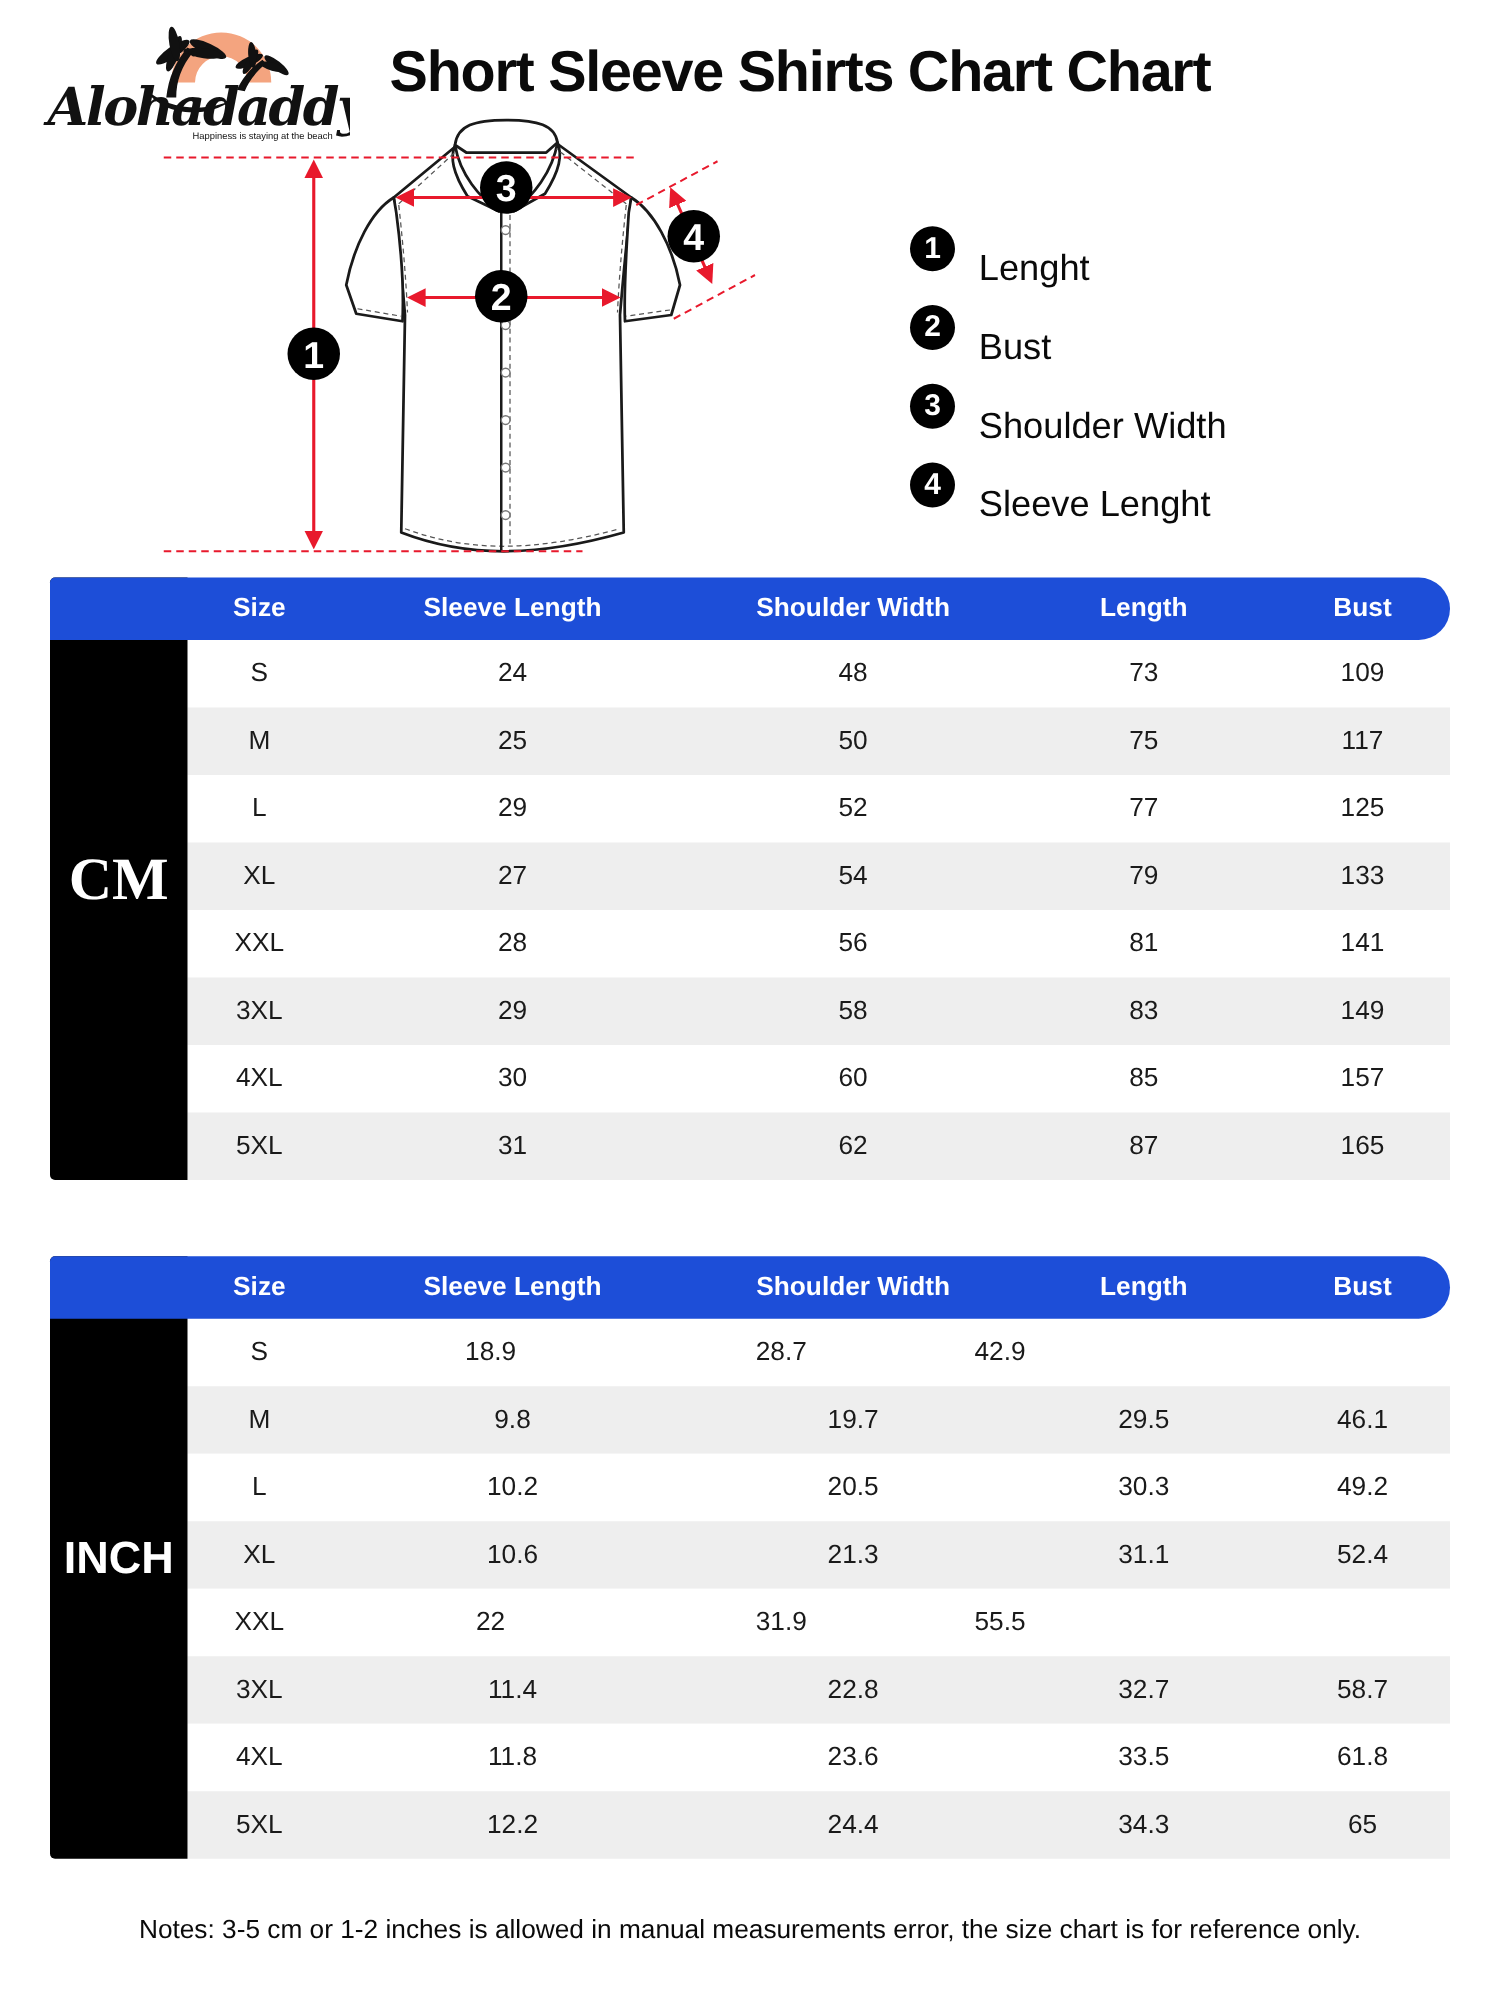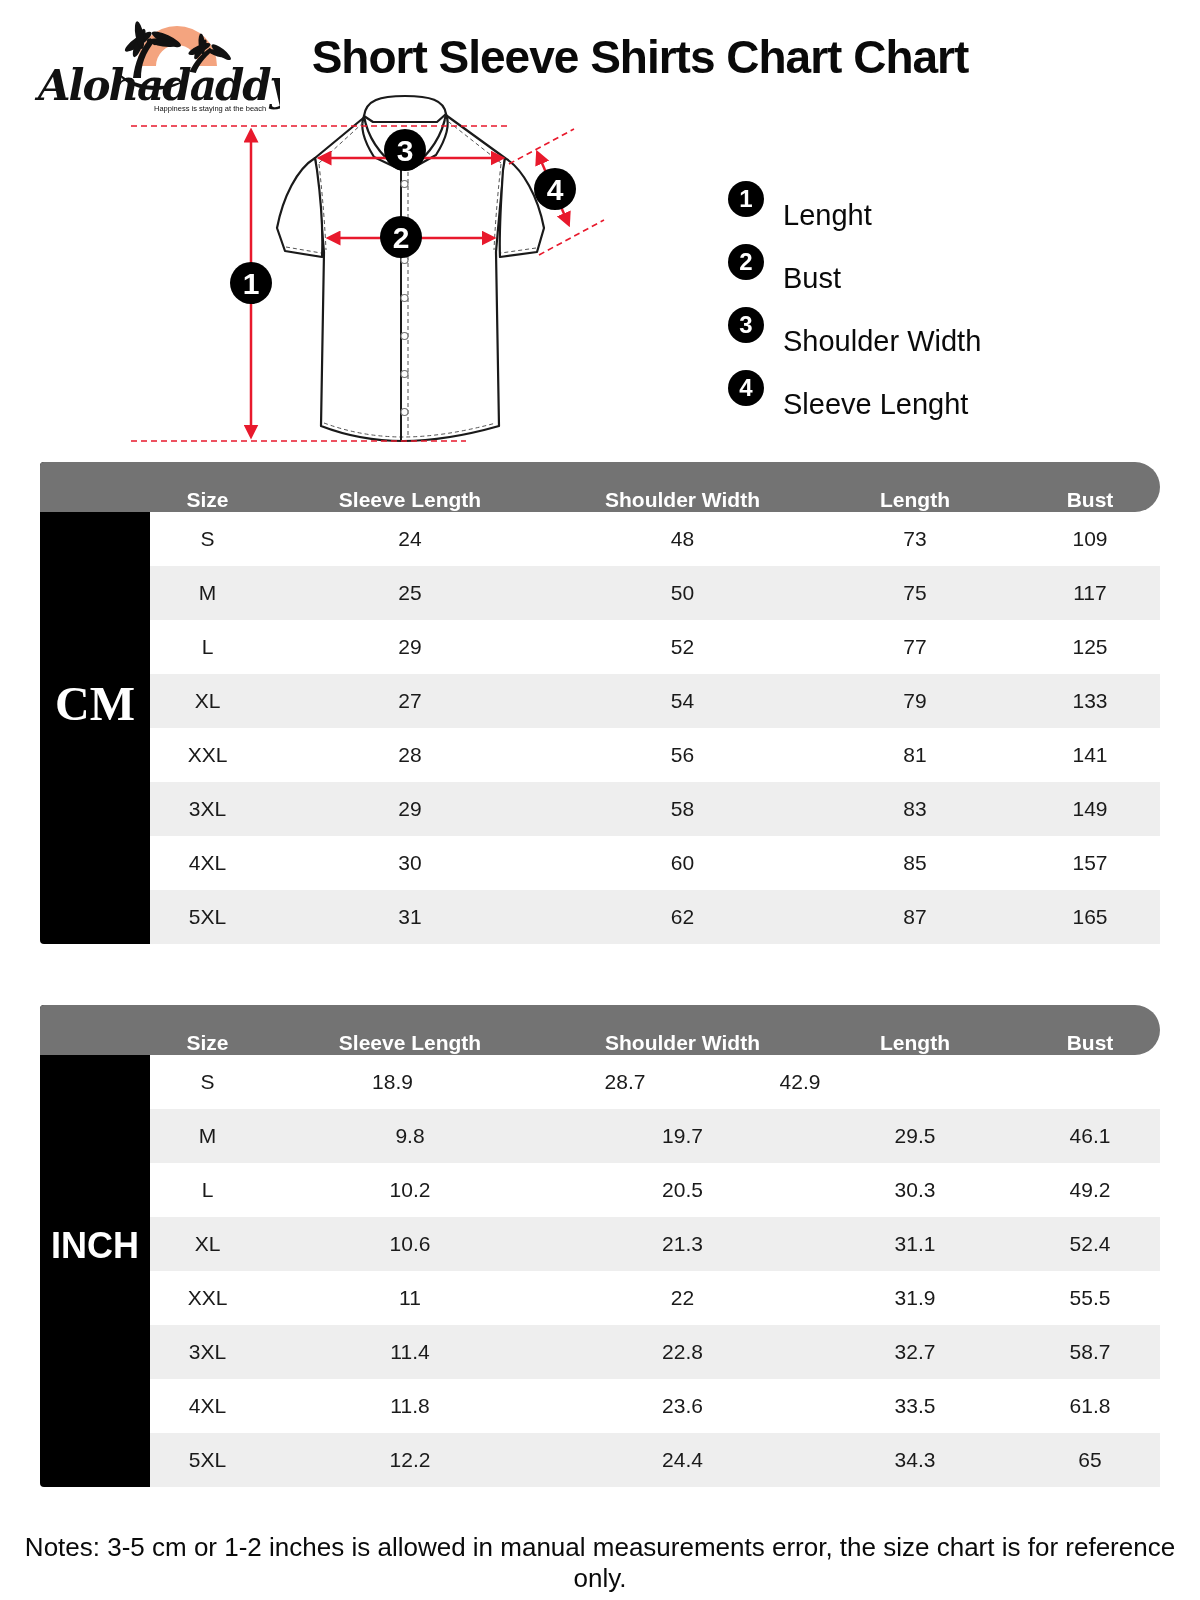--- a/index.html
+++ b/index.html
@@ -25,31 +25,31 @@
 
   
   .size-table{position:absolute;left:40px;width:1120px;height:482px;}
   #table-cm{top:462px;}
   #table-inch{top:1005px;}
   .sidebar{position:absolute;left:0;top:0;width:110px;height:100%;background:#000;border-radius:4px 0 0 4px;}
   .unit-label{position:absolute;left:0;top:0;width:110px;height:100%;display:flex;align-items:center;
               justify-content:center;color:#fff;font-weight:bold;z-index:2;}
   #table-cm .unit-label{font-size:48px;font-family:Liberation Serif, serif;}
   #table-inch .unit-label{font-size:36px;}
-  .t-header{position:relative;height:50px;background:#737373;border-radius:4px 25px 25px 0;display:flex;z-index:1;align-items:flex-end;}
+  .t-header{position:relative;height:50px;background:#1d4ed8;border-radius:4px 25px 25px 0;display:flex;z-index:1;}
   .hspacer{width:110px;}
   .hc{display:flex;align-items:center;justify-content:center;color:#fff;font-weight:bold;font-size:21px;}
   .t-body{margin-left:110px;width:1010px;}
   .t-row{display:flex;height:54px;background:#fff;}
   .t-row.alt{background:#eeeeee;}
   .c{display:flex;align-items:center;justify-content:center;font-size:21px;color:#1a1a1a;}
   .w0{width:115px;}.w1{width:290px;}.w2{width:255px;}.w3{width:210px;}.w4{width:140px;}
 
   
-  .notes{position:absolute;left:0;top:1532px;width:1200px;text-align:center;font-size:26px;color:#0a0a0a;}
+  .notes{position:absolute;left:0;top:1532px;width:1200px;text-align:center;font-size:21px;color:#0a0a0a;}
 </style>
 </head>
 <body>
 
 <div class="logo">
   <svg width="258" height="108" viewBox="0 0 258 108">
 
     <path d="M 115,58 A 40 40 0 0 1 195,58 L 176,58 A 21 21 0 0 0 134,58 Z" fill="#f4a47f"></path>
 
     <path d="M 94,63 C 112,80 142,82 164,72 C 140,89 106,83 94,63 Z" fill="#111"></path>
@@ -272,21 +272,20 @@
       </div>
       <div class="t-row alt">
         <div class="c w0">XL</div>
         <div class="c w1">10.6</div>
         <div class="c w2">21.3</div>
         <div class="c w3">31.1</div>
         <div class="c w4">52.4</div>
       </div>
       <div class="t-row">
         <div class="c w0">XXL</div>
-        <div class="c w1">11</div>
         <div class="c w2">22</div>
         <div class="c w3">31.9</div>
         <div class="c w4">55.5</div>
       </div>
       <div class="t-row alt">
         <div class="c w0">3XL</div>
         <div class="c w1">11.4</div>
         <div class="c w2">22.8</div>
         <div class="c w3">32.7</div>
         <div class="c w4">58.7</div>

